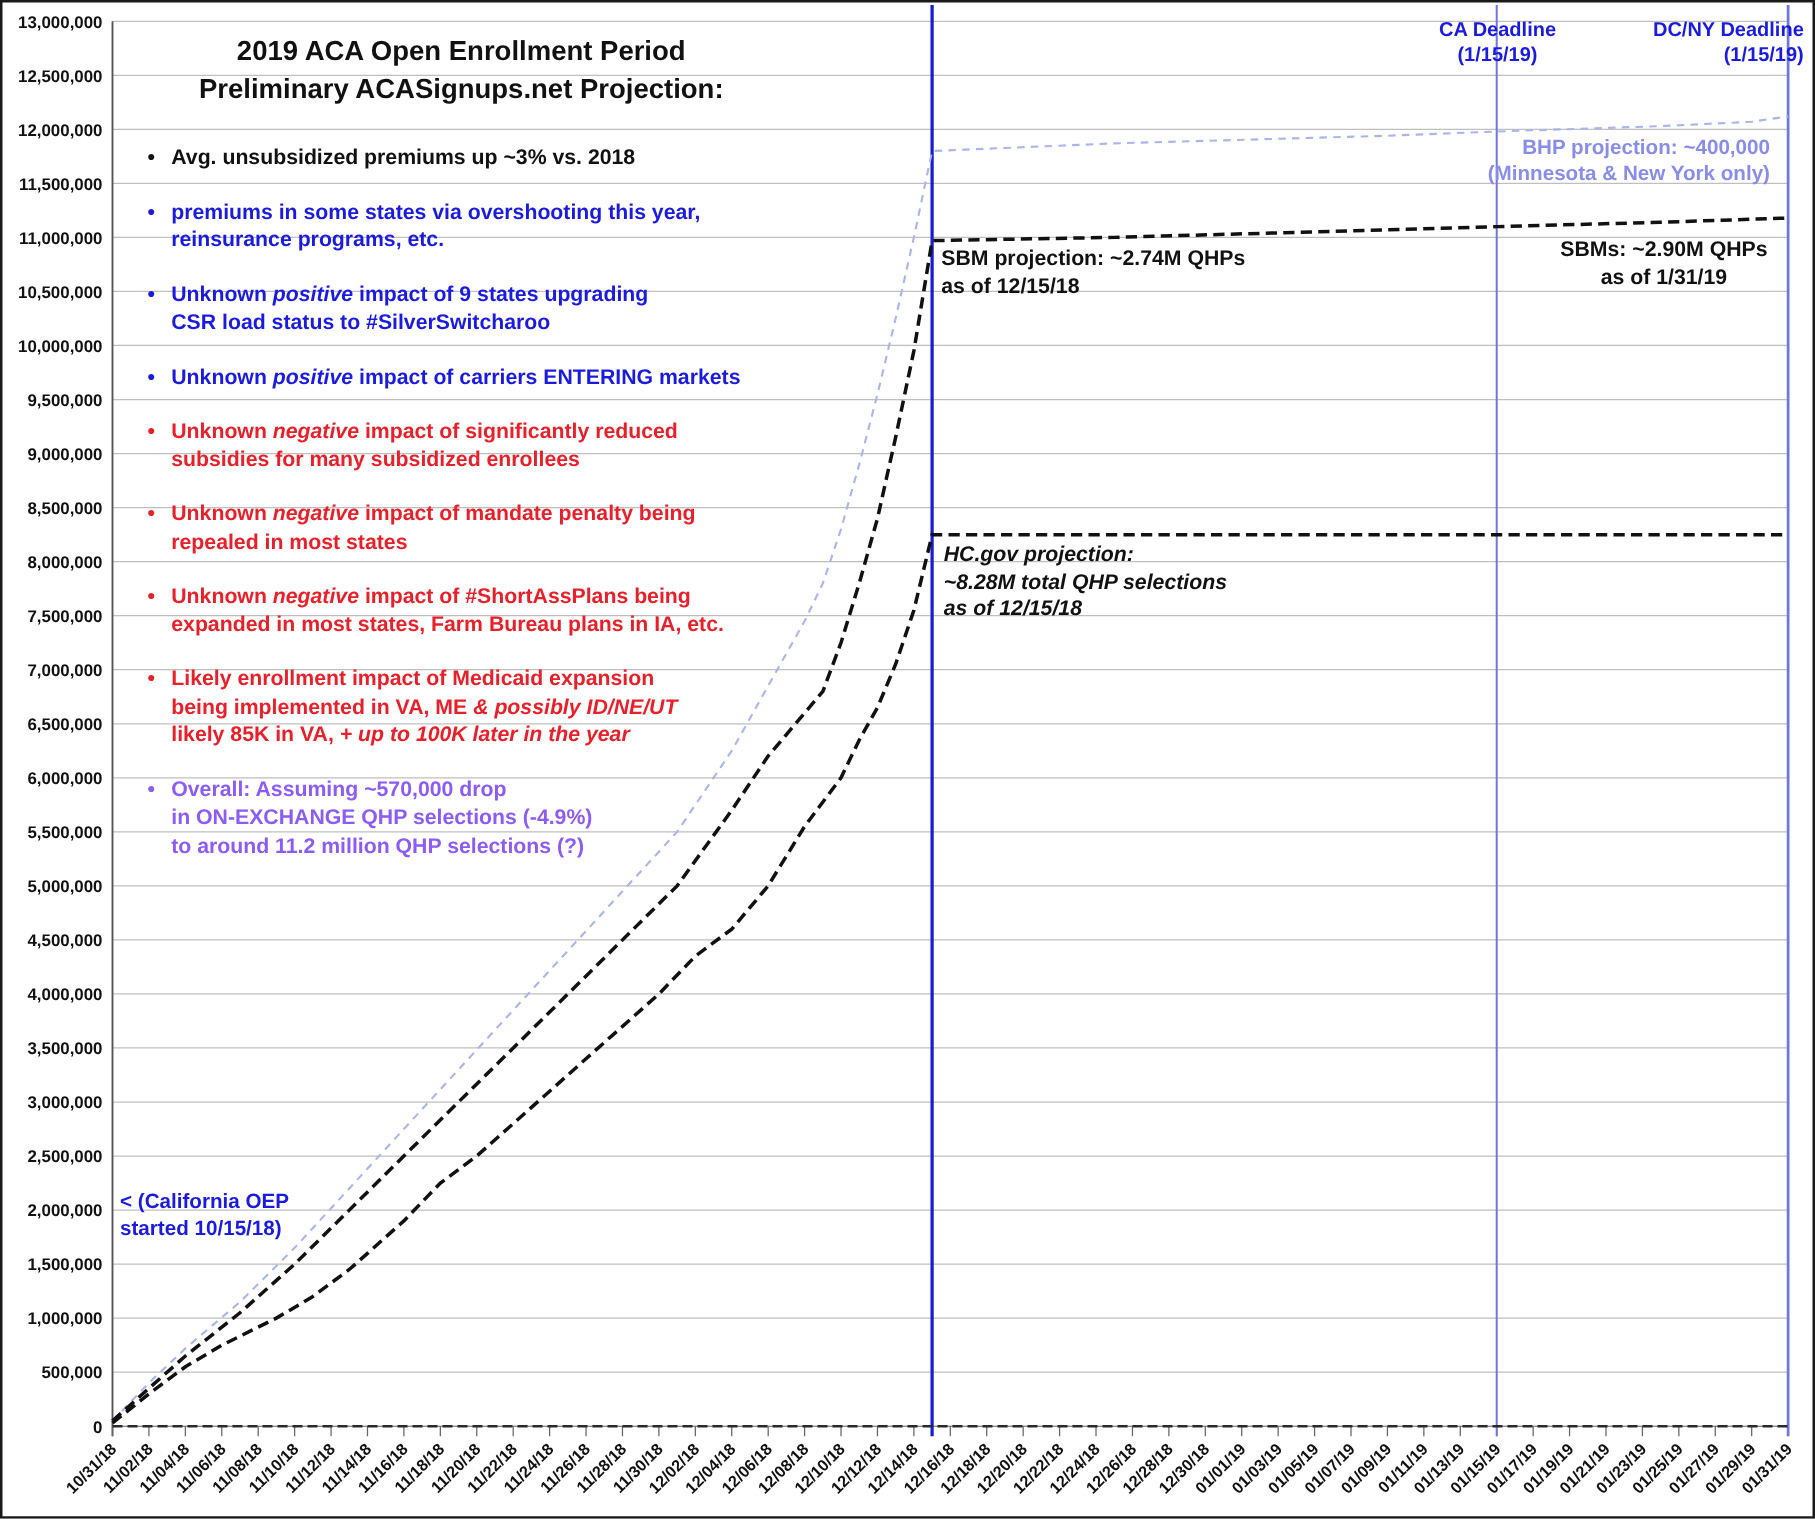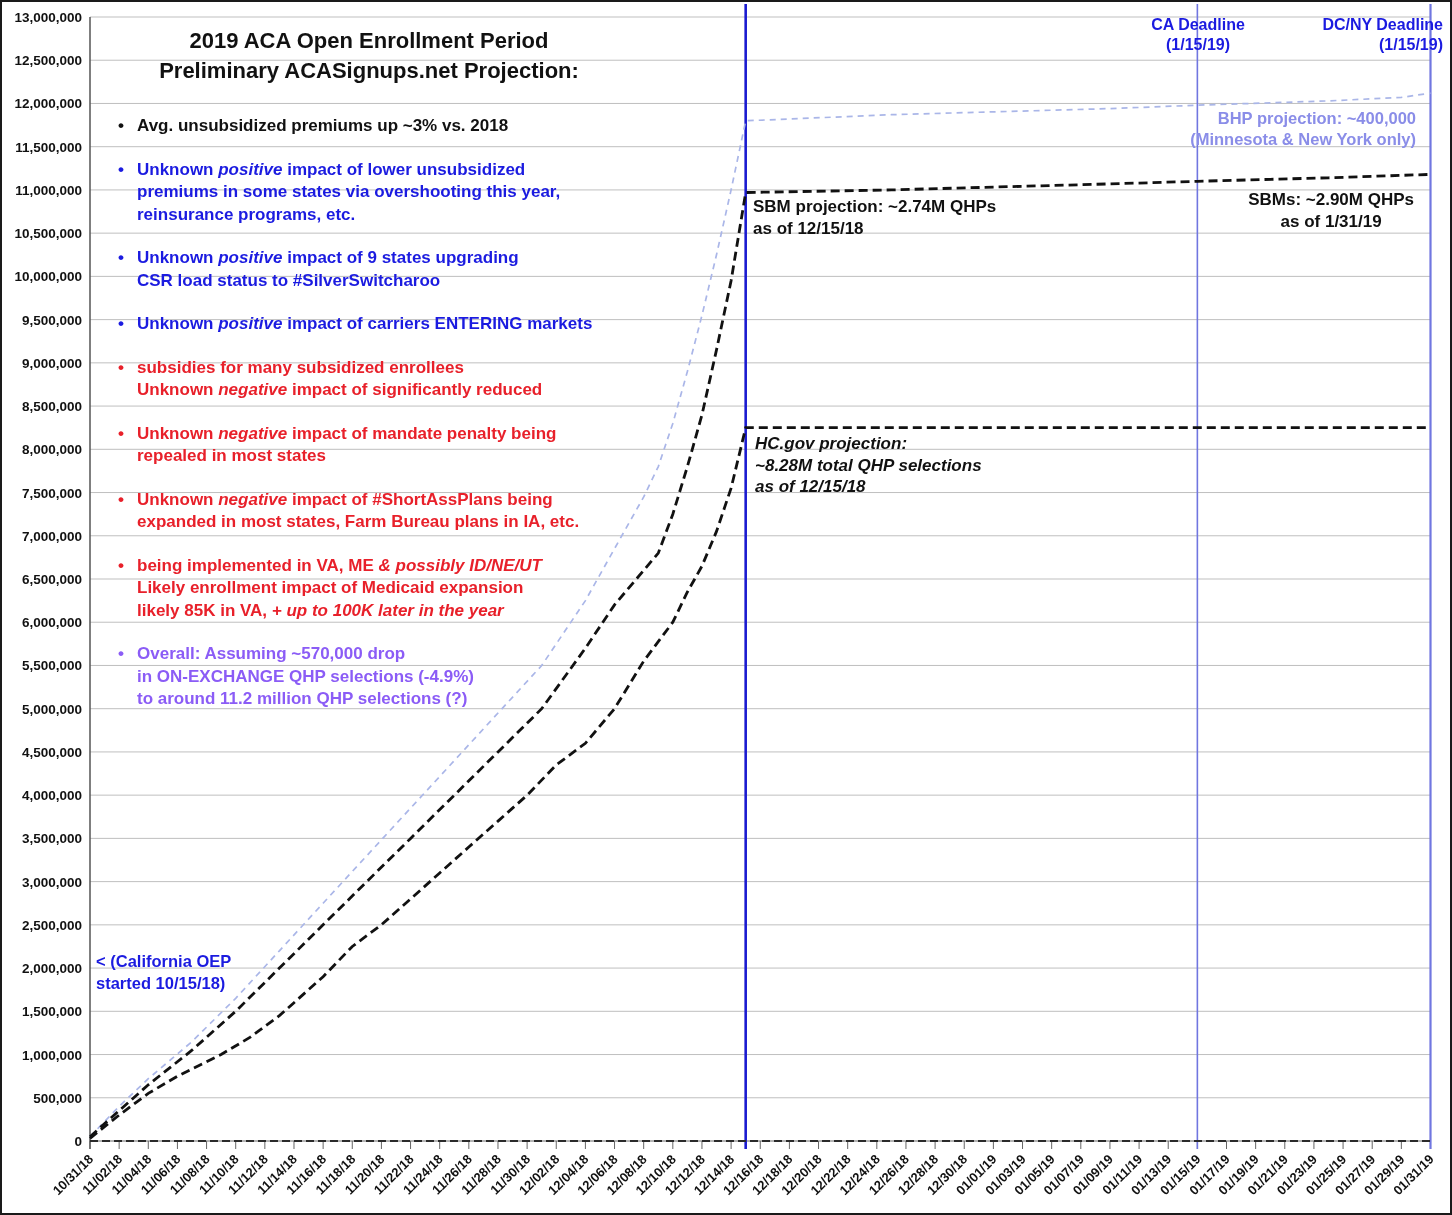--- a/index.html
+++ b/index.html
@@ -199,46 +199,45 @@
     <div class="chart-title">
       <div>2019 ACA Open Enrollment Period</div>
       <div>Preliminary ACASignups.net Projection:</div>
     </div>
 
     <ul class="bullets">
         <li style="color: rgb(17, 17, 17);">
           <div><span>Avg. unsubsidized premiums up ~3% vs. 2018</span></div>
         </li>
         <li style="color: rgb(27, 27, 224);">
-          <div><span>Unknown </span><span style="font-style: italic;">positive</span><span> impact of lower unsubsidized</span></div>
           <div><span>premiums in some states via overshooting this year,</span></div>
           <div><span>reinsurance programs, etc.</span></div>
         </li>
         <li style="color: rgb(27, 27, 224);">
           <div><span>Unknown </span><span style="font-style: italic;">positive</span><span> impact of 9 states upgrading</span></div>
           <div><span>CSR load status to #SilverSwitcharoo</span></div>
         </li>
         <li style="color: rgb(27, 27, 224);">
           <div><span>Unknown </span><span style="font-style: italic;">positive</span><span> impact of carriers ENTERING markets</span></div>
         </li>
         <li style="color: rgb(232, 32, 42);">
+          <div><span>Unknown </span><span style="font-style: italic;">negative</span><span> impact of significantly reduced</span></div>
           <div><span>subsidies for many subsidized enrollees</span></div>
-          <div><span>Unknown </span><span style="font-style: italic;">negative</span><span> impact of significantly reduced</span></div>
         </li>
         <li style="color: rgb(232, 32, 42);">
           <div><span>Unknown </span><span style="font-style: italic;">negative</span><span> impact of mandate penalty being</span></div>
           <div><span>repealed in most states</span></div>
         </li>
         <li style="color: rgb(232, 32, 42);">
           <div><span>Unknown </span><span style="font-style: italic;">negative</span><span> impact of #ShortAssPlans being</span></div>
           <div><span>expanded in most states, Farm Bureau plans in IA, etc.</span></div>
         </li>
         <li style="color: rgb(232, 32, 42);">
+          <div><span>Likely enrollment impact of Medicaid expansion</span></div>
           <div><span>being implemented in VA, ME </span><span style="font-style: italic;">&amp; possibly ID/NE/UT</span></div>
-          <div><span>Likely enrollment impact of Medicaid expansion</span></div>
           <div><span>likely 85K in VA, </span><span style="font-style: italic;">+ up to 100K later in the year</span></div>
         </li>
         <li style="color: #8b5cf6;">
           <div><span>Overall: Assuming ~570,000 drop</span></div>
           <div><span>in ON-EXCHANGE QHP selections (-4.9%)</span></div>
           <div><span>to around 11.2 million QHP selections (?)</span></div>
         </li>
       </ul>
 
     <div class="ann ann-ca">

